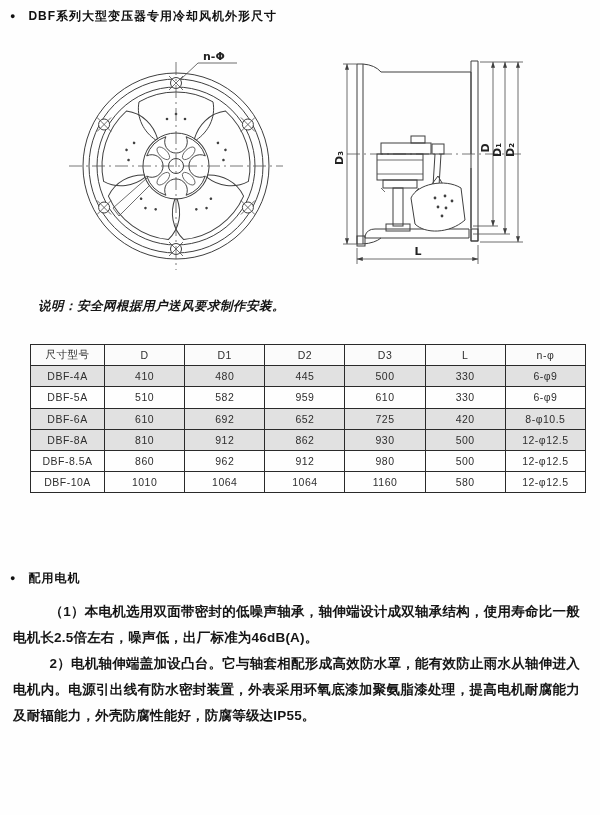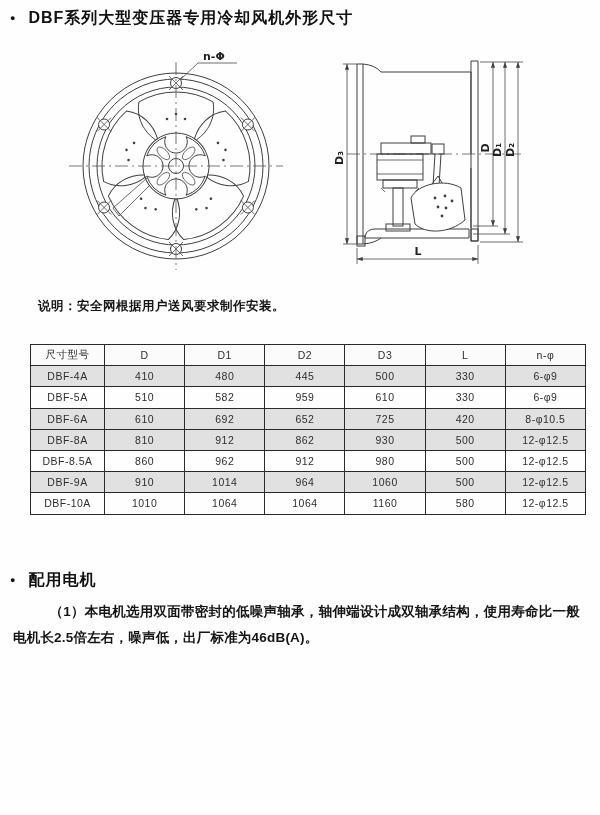--- a/index.html
+++ b/index.html
@@ -1,37 +1,37 @@
 <!DOCTYPE html>
 <html style="--alt-row: #e1e1e1;"><head>
 <meta charset="utf-8">
 <style>
   html,body{margin:0;padding:0;background:#ffffff;}
   body{width:600px;height:815px;overflow:hidden;font-family:"Liberation Sans","DejaVu Sans",sans-serif;color:#1c1c1c;}
   .page{position:relative;width:600px;height:815px;background:#fefefe;}
 
   .title-row{position:absolute;left:10px;display:flex;align-items:center;gap:13px;}
   .title-row .bullet{font-size:9px;line-height:1;color:#111;}
-  .title-row h1,.title-row h2{margin:0;font-size:16px;font-weight:bold;letter-spacing:1px;color:#111;}
+  .title-row h1,.title-row h2{margin:0;font-size:12px;font-weight:bold;letter-spacing:1px;color:#111;}
   #sec-dimensions{top:8px;}
   #sec-motor{top:570px;}
 
   .drawings{position:absolute;left:0;top:48px;width:600px;height:242px;}
   .drawings svg{position:absolute;top:0;}
   #front-view{left:55px;}
   #side-view{left:325px;}
   .dline{stroke:#3f3f3f;stroke-width:1;fill:none;}
   .dthin{stroke:#4a4a4a;stroke-width:0.8;fill:none;}
   .dfillw{fill:#ffffff;stroke:#3f3f3f;stroke-width:1;}
   .dcenter{stroke:#555;stroke-width:0.8;fill:none;stroke-dasharray:13 4 2 4;}
   .ddot{fill:#3f3f3f;}
   .dlabel{font-family:"DejaVu Sans",sans-serif;font-size:11px;font-weight:bold;fill:#222;}
   .hatch{stroke:#3f3f3f;stroke-width:0.7;}
 
-  .note{position:absolute;left:38px;top:298px;margin:0;font-size:12.5px;font-weight:bold;letter-spacing:0.5px;color:#151515;}
+  .note{position:absolute;left:38px;top:298px;margin:0;font-size:12.5px;font-weight:bold;letter-spacing:0.5px;color:#151515;font-style:italic;}
 
   table.dims{position:absolute;left:30px;top:344px;width:556px;border-collapse:collapse;table-layout:fixed;
     border:1.5px solid #222;font-size:10.5px;color:#2e2e2e;}
   table.dims th,table.dims td{border:1px solid #2a2a2a;height:20.2px;text-align:center;vertical-align:middle;
     font-weight:normal;padding:0;letter-spacing:0.5px;}
   table.dims thead th{background:#fbfbfb;}
   table.dims tbody tr.alt{background:var(--alt-row,#e1e1e1);}
 
   .paras{position:absolute;left:13px;top:599px;width:567px;}
   .paras p{margin:0;font-size:13.5px;font-weight:bold;line-height:26px;text-align:justify;
@@ -242,43 +242,35 @@
         </tr>
         <tr>
           <td>DBF-8.5A</td>
           <td>860</td>
           <td>962</td>
           <td>912</td>
           <td>980</td>
           <td>500</td>
           <td>12-φ12.5</td>
         </tr>
-        <tr class="alt">
-          <td>DBF-9A</td>
-          <td>910</td>
-          <td>1014</td>
-          <td>964</td>
-          <td>1060</td>
-          <td>500</td>
-          <td>12-φ12.5</td>
-        </tr>
         <tr>
           <td>DBF-10A</td>
           <td>1010</td>
           <td>1064</td>
           <td>1064</td>
           <td>1160</td>
           <td>580</td>
           <td>12-φ12.5</td>
         </tr>
       </tbody>
   </table>
 
   <div class="title-row" id="sec-motor">
     <span class="bullet">●</span>
     <h2>配用电机</h2>
   </div>
 
   <div class="paras">
     <p>（1）本电机选用双面带密封的低噪声轴承，轴伸端设计成双轴承结构，使用寿命比一般电机长2.5倍左右，噪声低，出厂标准为46dB(A)。</p>
+    <p>2）电机轴伸端盖加设凸台。它与轴套相配形成高效防水罩，能有效防止雨水从轴伸进入电机内。电源引出线有防水密封装置，外表采用环氧底漆加聚氨脂漆处理，提高电机耐腐能力及耐辐能力，外壳防腐性能好，防腐等级达IP55。</p>
   </div>
 
 </div>
 
 </body></html>

